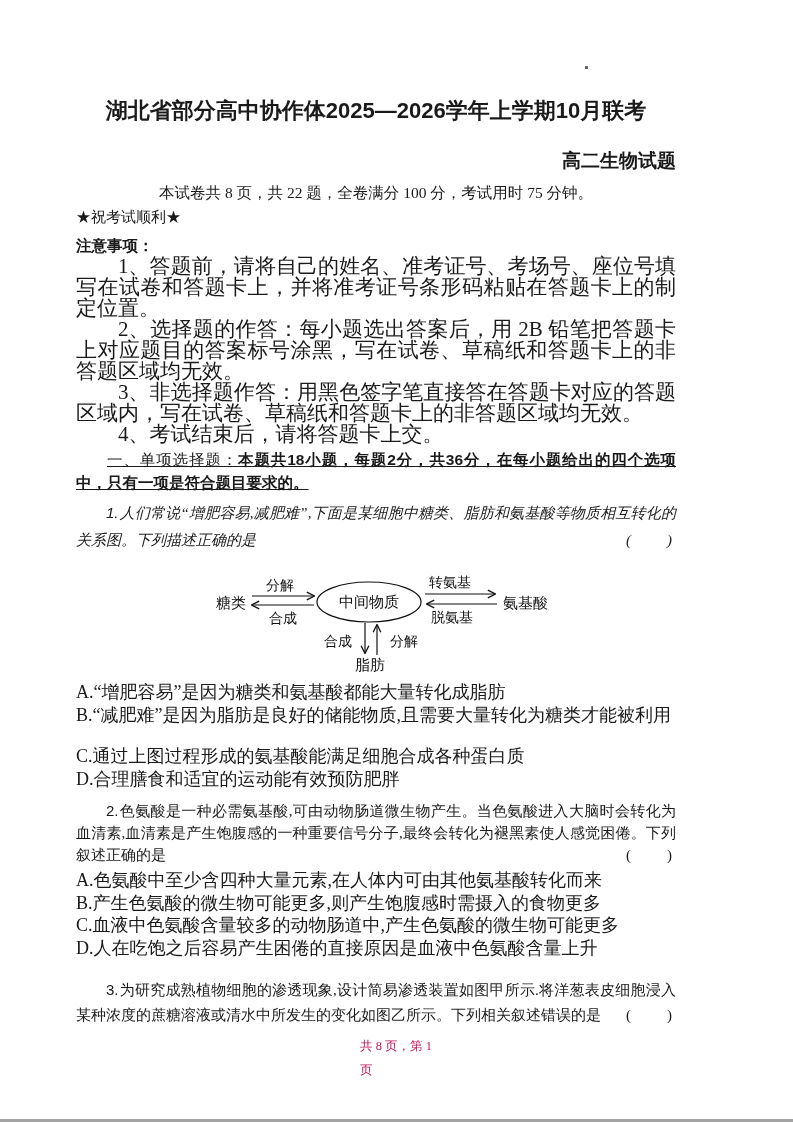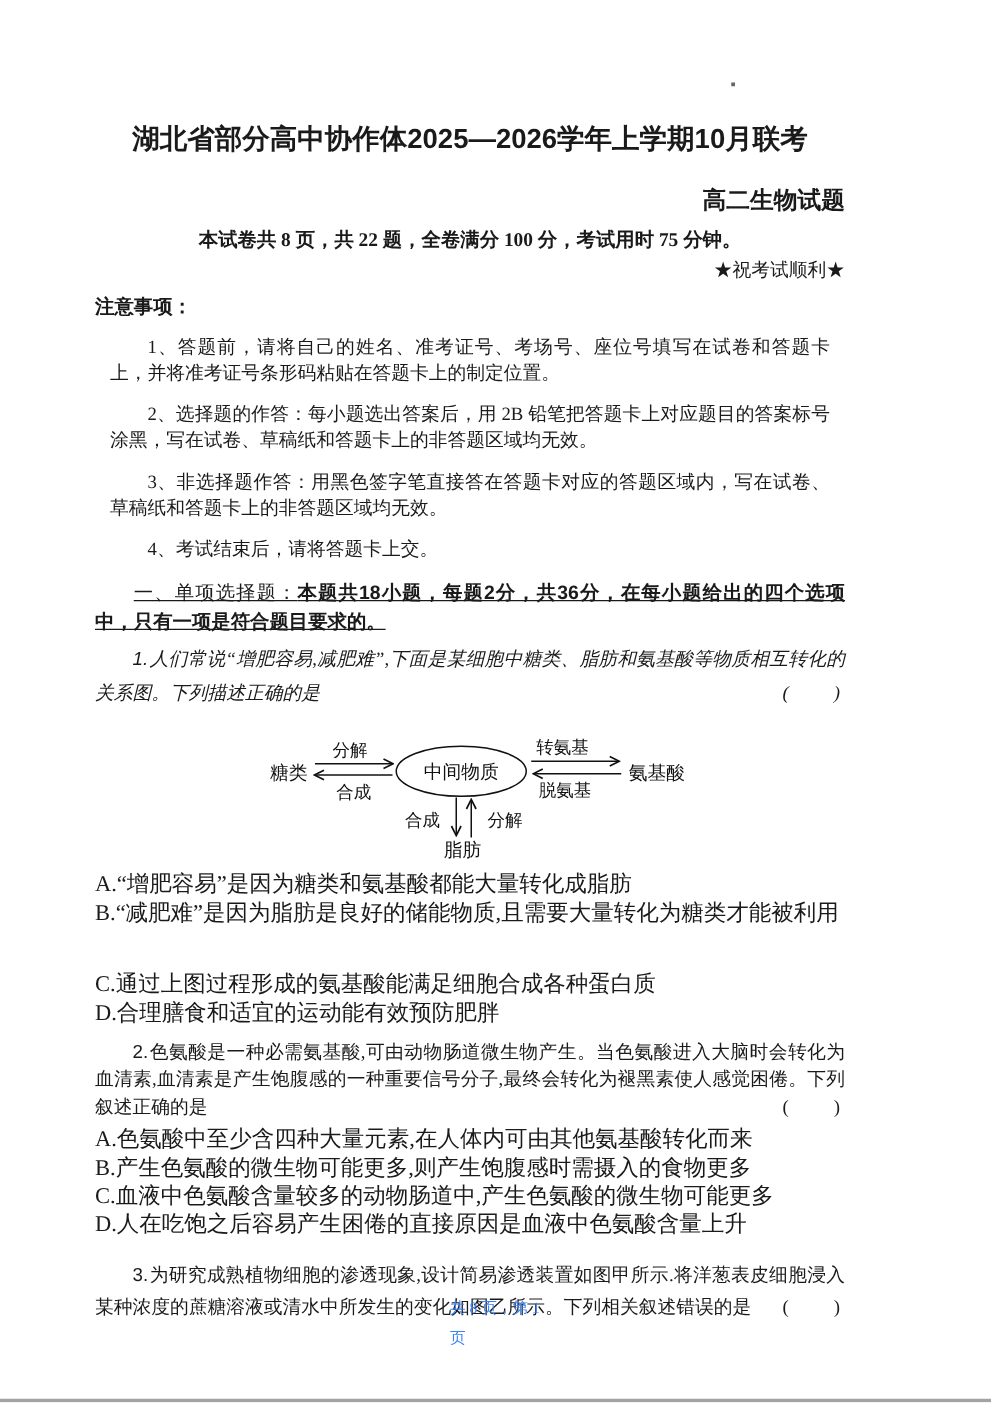--- a/index.html
+++ b/index.html
@@ -18,31 +18,31 @@
     font-family:"Liberation Sans","DejaVu Sans",sans-serif;
     font-weight:bold;font-size:22px;line-height:30px;
     text-align:center;margin:0;
   }
   .subtitle{
     font-family:"Liberation Sans","DejaVu Sans",sans-serif;
     font-weight:bold;font-size:19px;line-height:26px;
     text-align:right;margin:22px 0 0 0;
   }
   .exam-info{
-    font-weight:bold;font-size:15.5px;line-height:22px;
+    font-weight:normal;font-size:15.5px;line-height:22px;
     text-align:center;margin-top:8px;
   }
   .wish{
-    font-size:15px;line-height:22px;text-align:right;margin-top:2px;
+    font-size:15px;line-height:22px;text-align:left;margin-top:2px;
   }
   .notices-header{
     font-weight:bold;font-size:15.5px;line-height:21px;margin-top:7px;
   }
   .notice{
-    font-size:15px;line-height:21px;margin:12px;
+    font-size:21px;line-height:21px;margin:0;
     text-indent:2em;text-align:justify;
   }
   .section-title{
     font-size:15.5px;line-height:23px;margin:3px 0 0 0;
     text-indent:2em;text-align:justify;text-decoration:underline;
   }
   .section-title .desc{
     font-family:"Liberation Sans","DejaVu Sans",sans-serif;
     font-weight:bold;
   }
@@ -59,34 +59,34 @@
     position:absolute;right:2px;bottom:0;
     text-indent:0;letter-spacing:2px;
   }
   .q1-stem{margin-top:5px;line-height:27px;font-style:italic;}
   .q2-stem{margin-top:9px;line-height:22px;}
   .q3-stem{margin-top:18px;line-height:25px;}
   .option{
     font-size:18px;line-height:23px;margin:0;text-align:left;
   }
   .q1-options{margin-top:8px;}
-  .q1-options .gap-before{margin-top:34px;}
+  .q1-options .gap-before{margin-top:18px;}
   .q2-options{margin-top:3px;}
   .q2-options .option{line-height:22.5px;}
 
   .diagram-wrap{margin:9px 0 2px 138px;height:110px;}
   .diagram-wrap svg{display:block;}
   .diagram-wrap text{
     font-family:"Liberation Serif","DejaVu Serif",serif;
     fill:#111;
   }
 
   .footer{
     position:absolute;left:360px;top:1034px;
-    font-size:12.5px;line-height:24px;color:#3b82f6;
+    font-size:12.5px;line-height:24px;color:#be185d;
   }
   .stray-dot{
     position:absolute;left:585px;top:66px;width:3px;height:3px;background:#666;
   }
   .bottom-edge{
     position:absolute;left:0;bottom:0;width:793px;height:3px;background:#a3a3a3;
   }
 </style>
 </head>
 <body>

